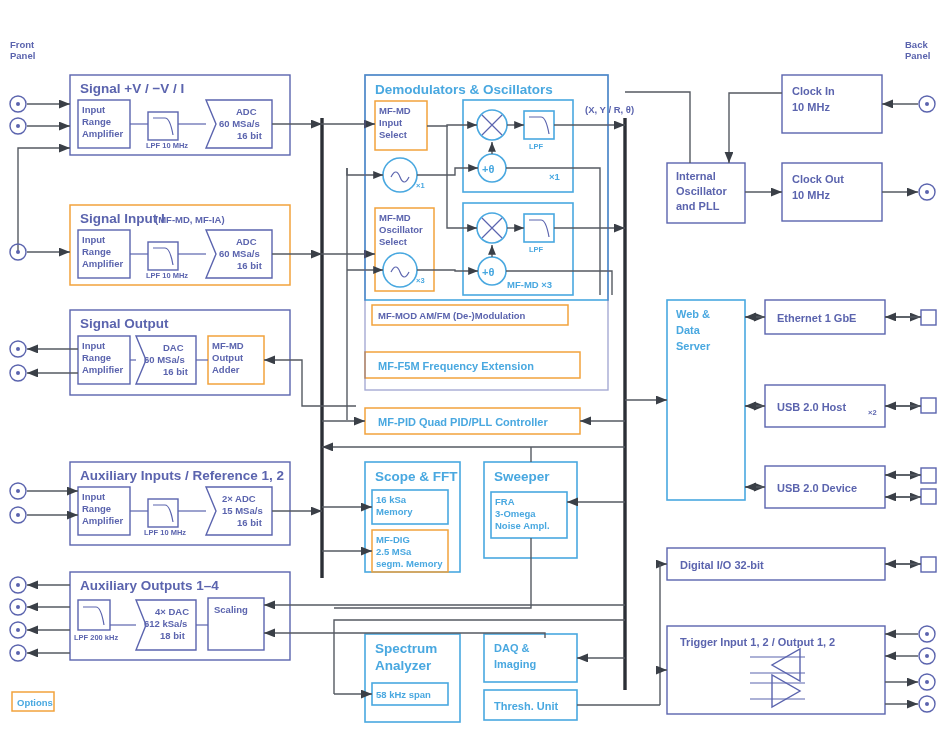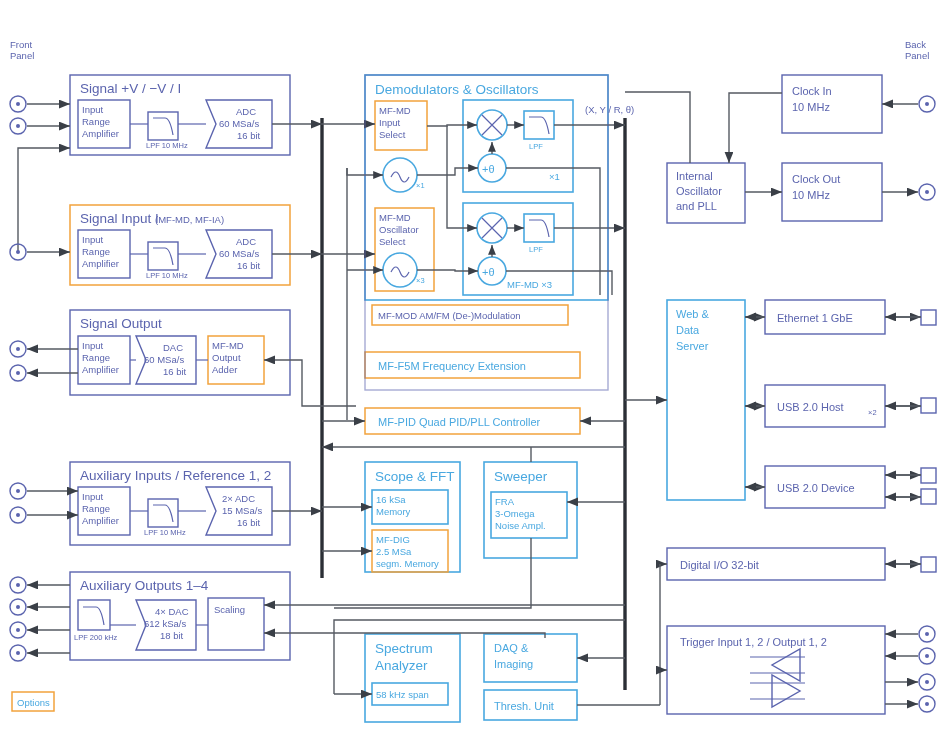--- a/index.html
+++ b/index.html
@@ -1,17 +1,17 @@
 <!DOCTYPE html>
 <html><head>
 <meta charset="utf-8">
 <style>
   html,body{margin:0;padding:0;background:#ffffff;}
   body{width:945px;height:756px;font-family:"Liberation Sans",sans-serif;overflow:hidden;}
-  #stage{position:relative;width:945px;height:744px;}
+  #stage{position:relative;width:945px;height:744px;font-weight:bold;}
   svg{display:block;}
   .bx-blue{fill:none;stroke:#5b64ae;stroke-width:1.4;}
   .bx-lblue{fill:none;stroke:#49a8e0;stroke-width:1.6;}
   .bx-org{fill:none;stroke:#f2a33c;stroke-width:1.5;}
   .wire{fill:none;stroke:#555a62;stroke-width:1.4;}
   .wire-b{fill:none;stroke:#5b64ae;stroke-width:1.2;}
   .bus{stroke:#2b2f36;stroke-width:3.4;}
   .t{font-family:"Liberation Sans",sans-serif;fill:#5b64ae;}
   .t-l{fill:#49a8e0;}
   .hd{font-size:13.5px;}

